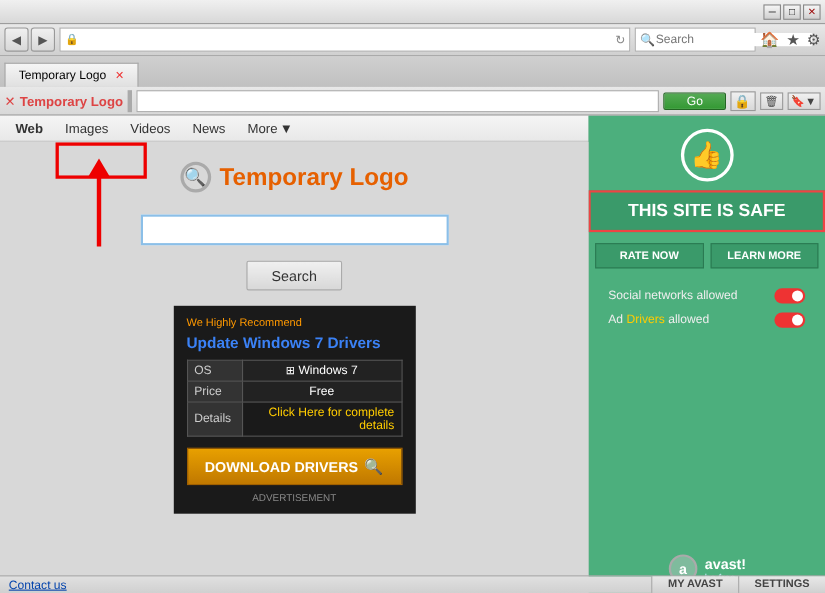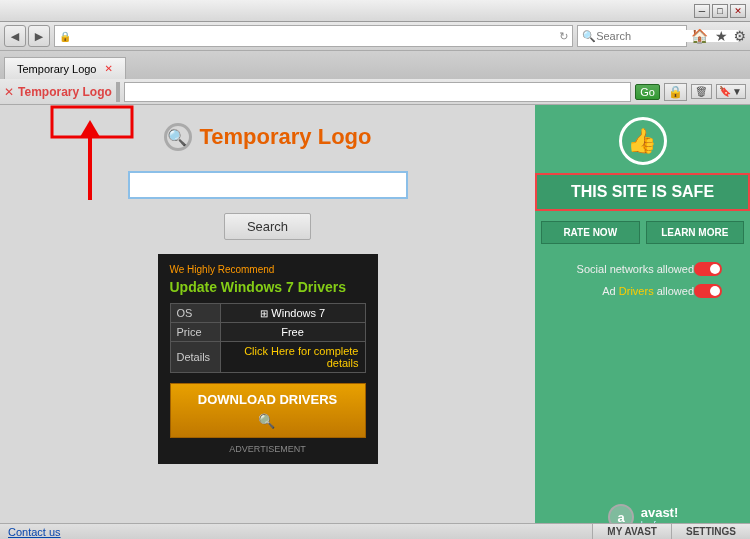--- a/index.html
+++ b/index.html
@@ -100,21 +100,21 @@
       font-size: 12px; font-weight: bold; color: #d44; cursor: pointer;
     }
     .se-close { color: #d44; font-size: 12px; cursor: pointer; }
     .se-input-wrap {
       flex: 1; height: 20px; border: 1px solid #aaa; background: white;
       display: flex; align-items: center; padding: 0 4px;
     }
     .se-input-wrap input { border: none; outline: none; flex: 1; font-size: 11px; }
     .se-go-btn {
       background: linear-gradient(to bottom, #5a5, #393);
-      color: white; border: 1px solid #262; padding: 1px 4px; font-size: 11px; cursor: pointer; border-radius: 2px;
+      color: white; border: 1px solid #262; padding: 1px 20px; font-size: 11px; cursor: pointer; border-radius: 2px;
     }
     .se-toolbar-btns { display: flex; align-items: center; gap: 4px; }
     .se-toolbar-btn {
       font-size: 10px; color: #444; cursor: pointer;
       background: linear-gradient(to bottom, #f0f0f0, #d8d8d8);
       border: 1px solid #999; padding: 1px 3px;
     }
     .search-logo-area {
       display: flex; align-items: center; gap: 8px;
       margin-bottom: 20px;
@@ -150,21 +150,21 @@
       width: 220px;
       background: #1a1a1a;
       margin: 10px auto 0;
       padding: 10px 12px;
       font-size: 11px;
     }
     .ad-recommend {
       color: #f90; font-size: 10px; margin-bottom: 4px;
     }
     .ad-title {
-      color: #84cc16; font-size: 14px; font-weight: bold; margin-bottom: 8px;
+      color: #3b82f6; font-size: 14px; font-weight: bold; margin-bottom: 8px;
     }
     .ad-table {
       width: 100%; border-collapse: collapse;
       font-size: 11px;
     }
     .ad-table td {
       border: 1px solid #555;
       padding: 3px 6px;
     }
     .ad-table .label { color: #ccc; background: #333; width: 50px; }
@@ -175,21 +175,20 @@
       background: linear-gradient(to bottom, #e8a000, #c07800);
       color: white;
       width: 100%;
       padding: 8px;
       font-size: 13px;
       font-weight: bold;
       border: 1px solid #a06000;
       cursor: pointer;
       display: flex; align-items: center; justify-content: center; gap: 6px;
       text-transform: uppercase;
-      flex-direction: column;
     }
     .ad-footer {
       text-align: center; font-size: 9px; color: #888; margin-top: 6px;
     }
 
     
     .right-panel {
       width: 215px;
       background: #4caf7d;
       display: flex;
@@ -235,22 +234,22 @@
       background: white;
       border: 2px solid #e33;
       padding: 6px 10px;
       font-size: 12px;
       color: #333;
       width: 190px;
       text-align: left;
       margin-bottom: 10px;
     }
     .track-row {
-      display: flex; align-items: center; justify-content: flex-end;
-      padding: 4px 28px;
+      display: flex; align-items: center; justify-content: space-between;
+      padding: 4px 18px;
       width: 100%;
       font-size: 11px; color: #eee;
     }
     .toggle-off {
       width: 28px; height: 14px;
       background: #e33;
       border-radius: 7px;
       display: flex; align-items: center; justify-content: flex-end;
       padding-right: 2px;
     }
@@ -392,20 +391,30 @@
       <span class="se-toolbar-btn" style="font-size:12px;">🔒</span>
       <span class="se-toolbar-btn">🗑</span>
       <span class="se-toolbar-btn">🔖▼</span>
     </div>
   </div>
 
   <div class="content-area">
 
     <div class="left-content">
 
+      <div class="nav-tabs">
+        <div class="nav-tab active">Web</div>
+        <div class="nav-tab">Images</div>
+        <div class="nav-tab">Videos</div>
+        <div class="nav-tab">News</div>
+        <div class="nav-tab nav-tab-more">
+          <span>More</span>
+          <span>▼</span>
+        </div>
+      </div>
 
       <div class="search-main">
 
         <svg style="position:absolute;top:0;left:50px;width:120px;height:100px;pointer-events:none;" viewBox="0 0 120 100">
 
           <rect x="2" y="2" width="80" height="30" fill="none" stroke="#e00" stroke-width="3"></rect>
 
           <line x1="40" y1="32" x2="40" y2="95" stroke="#e00" stroke-width="4"></line>
           <polygon points="30,32 50,32 40,15" fill="#e00"></polygon>
         </svg>

